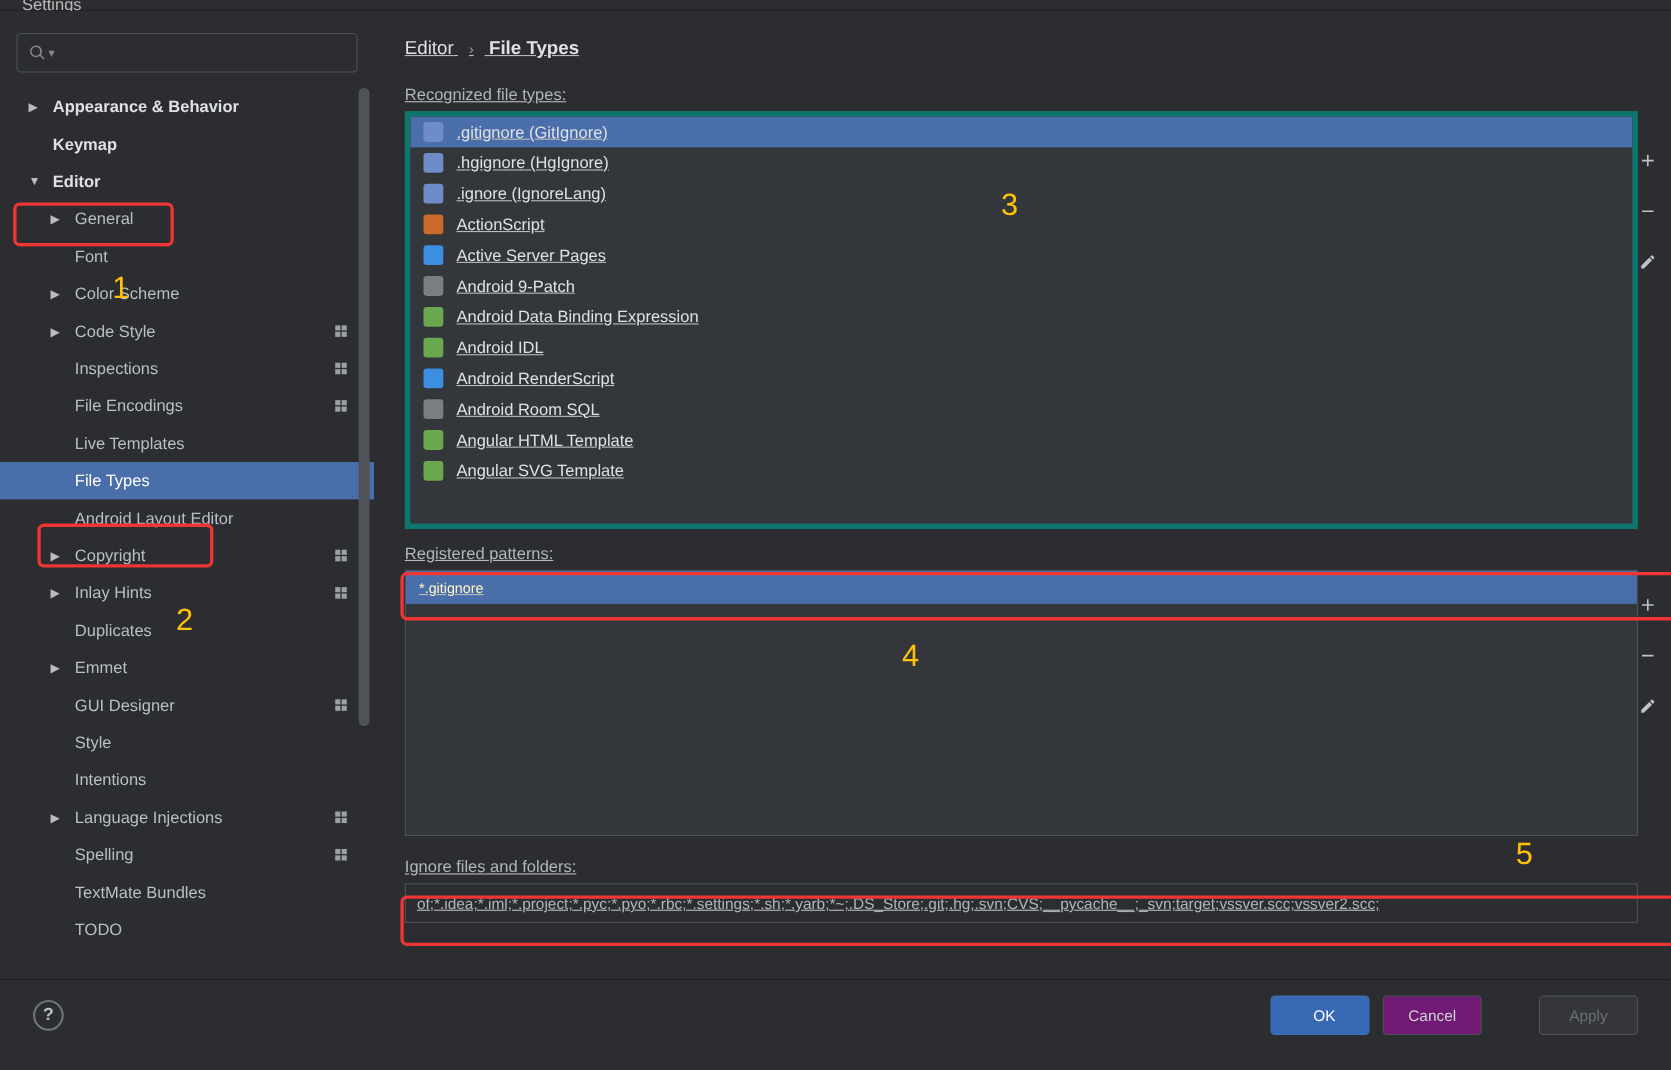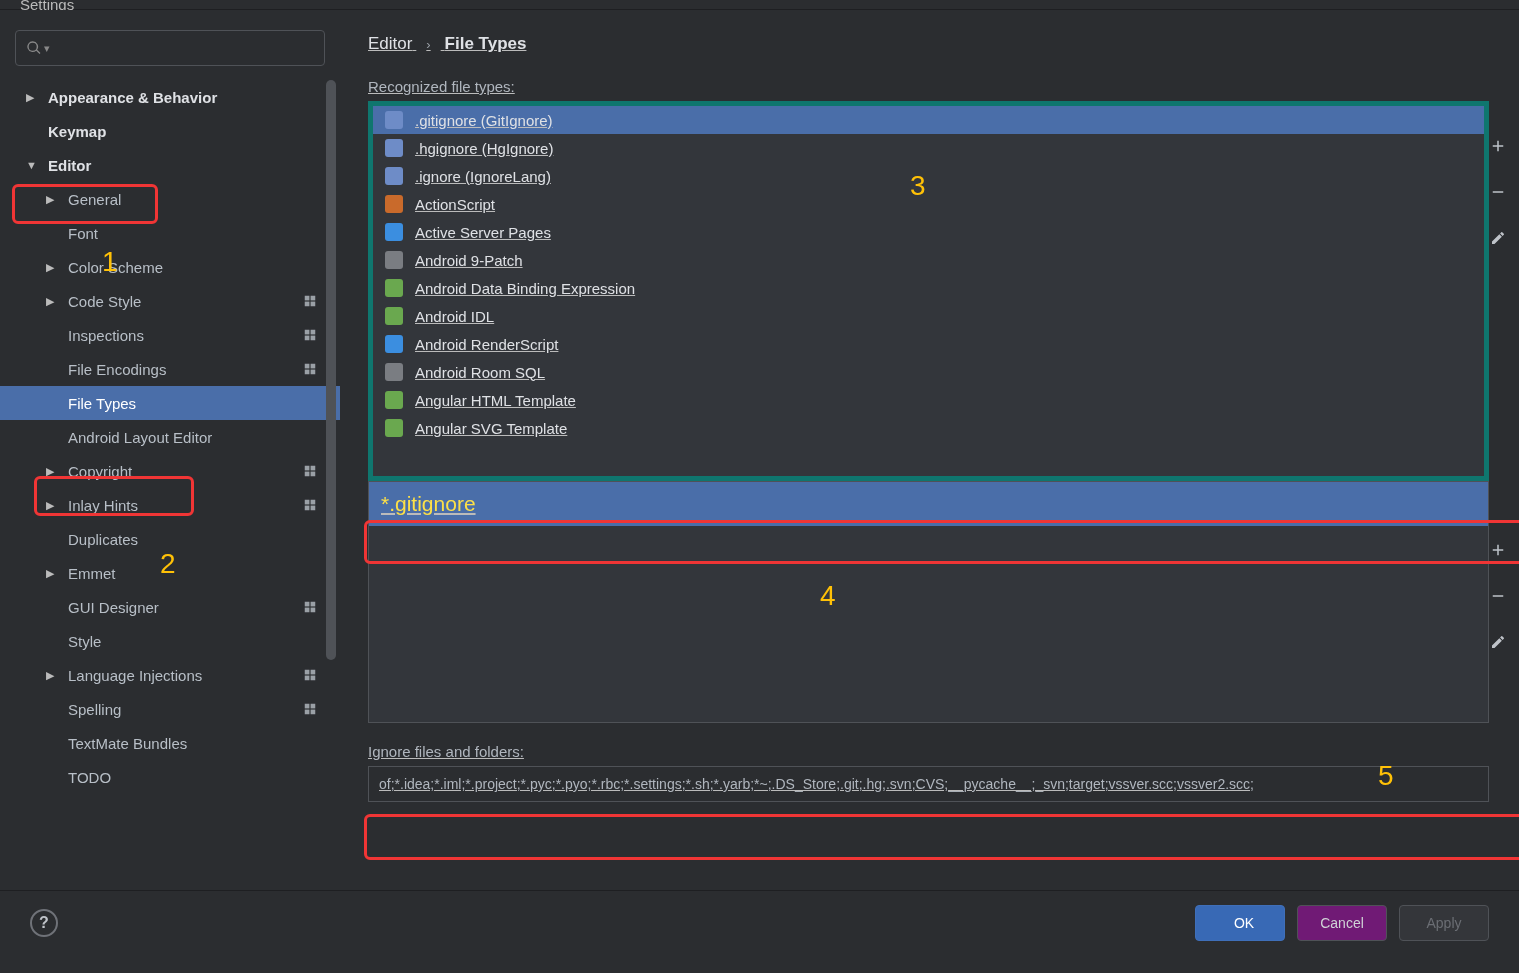--- a/index.html
+++ b/index.html
@@ -128,22 +128,22 @@
   .toolbar-col .tbtn svg { fill: #bfc3c9; }
 
   .patterns-box {
     margin: 0 30px 0 28px;
     border: 1px solid #4f5257;
     background: #33363b;
     height: 242px;
     position: relative;
   }
   .patterns-box .prow {
-    height: 44px; display: flex; align-items: center; padding-left: 12px;
-    font-size: 21px; color: #fde047;
+    height: 30px; display: flex; align-items: center; padding-left: 12px;
+    font-size: 13px; color: #fef9c3;
   }
   .patterns-box .prow.selected { background: #4a6ea9; }
 
   #hl3 { left: 24px; top: 510px; width: 1335px; height: 44px; }
 
   .ignore-field {
     margin: 0 30px 0 28px;
     height: 36px;
     border: 1px solid #4f5257;
     background: #2b2d30;
@@ -171,21 +171,21 @@
   }
   .help { width: 28px; height: 28px; border-radius: 14px; border: 2px solid #6f7278; display:flex; align-items:center; justify-content:center; color:#bfc3c9; font-weight:600; font-size:16px; }
   .footer .spacer { flex: 1; }
   .btn {
     min-width: 90px; height: 36px; padding: 0 18px;
     border: 1px solid #4f5257; background: #701a75; color: #cfd2d6;
     border-radius: 4px; font-size: 14px; cursor: pointer;
     display: inline-flex; align-items: center; justify-content: center;
   }
   .btn.primary { background: #3869b5; border-color: #3f6fb9; color: #ffffff; font-weight: 500; padding-left: 26px; }
-  .btn.disabled { color: #6b6e74; background: #34363a; }
+  .btn.disabled { color: #6b6e74; background: #34363a; margin-left: 40px; }
 </style>
 </head>
 <body>
 
 <div class="titlebar">
   <span>Settings</span>
 </div>
 
 <div class="main">
 
@@ -250,20 +250,24 @@
           <span class="label">File Encodings</span>
           <span class="scheme-indicator">
             <svg viewBox="0 0 24 24">
               <rect x="3" y="3" width="8" height="8"></rect>
               <rect x="13" y="3" width="8" height="8"></rect>
               <rect x="3" y="13" width="8" height="8"></rect>
               <rect x="13" y="13" width="8" height="8"></rect>
             </svg>
           </span>
         </div>
+        <div class="tree-item indent-1">
+          <span class="chevron"></span>
+          <span class="label">Live Templates</span>
+        </div>
         <div class="tree-item indent-1 selected">
           <span class="chevron"></span>
           <span class="label">File Types</span>
         </div>
         <div class="tree-item indent-1">
           <span class="chevron"></span>
           <span class="label">Android Layout Editor</span>
         </div>
         <div class="tree-item indent-1">
           <span class="chevron">▶</span>
@@ -305,20 +309,24 @@
               <rect x="3" y="3" width="8" height="8"></rect>
               <rect x="13" y="3" width="8" height="8"></rect>
               <rect x="3" y="13" width="8" height="8"></rect>
               <rect x="13" y="13" width="8" height="8"></rect>
             </svg>
           </span>
         </div>
         <div class="tree-item indent-1">
           <span class="chevron"></span>
           <span class="label">Style</span>
+        </div>
+        <div class="tree-item indent-1">
+          <span class="chevron"></span>
+          <span class="label">Intentions</span>
         </div>
         <div class="tree-item indent-1">
           <span class="chevron">▶</span>
           <span class="label">Language Injections</span>
           <span class="scheme-indicator">
             <svg viewBox="0 0 24 24">
               <rect x="3" y="3" width="8" height="8"></rect>
               <rect x="13" y="3" width="8" height="8"></rect>
               <rect x="3" y="13" width="8" height="8"></rect>
               <rect x="13" y="13" width="8" height="8"></rect>
@@ -423,20 +431,21 @@
             <path d="M5 11h14v2H5z"></path>
           </svg>
         </div>
       <div class="tbtn">
           <svg width="16" height="16" viewBox="0 0 24 24">
             <path d="M3 17.25V21h3.75L17.8 9.94l-3.75-3.75L3 17.25zM20.7 7.04a1 1 0 000-1.41l-2.34-2.34a1 1 0 00-1.41 0l-1.83 1.83 3.75 3.75 1.83-1.83z"></path>
           </svg>
         </div>
     </div>
 
+    <div class="section-label">Registered patterns:</div>
     <div class="patterns-box" id="patterns">
         <div class="prow selected">
           <span>*.gitignore</span>
         </div>
       </div>
 
     <div class="toolbar-col patterns">
       <div class="tbtn">
           <svg width="18" height="18" viewBox="0 0 24 24">
             <path d="M11 5h2v6h6v2h-6v6h-2v-6H5v-2h6z"></path>

